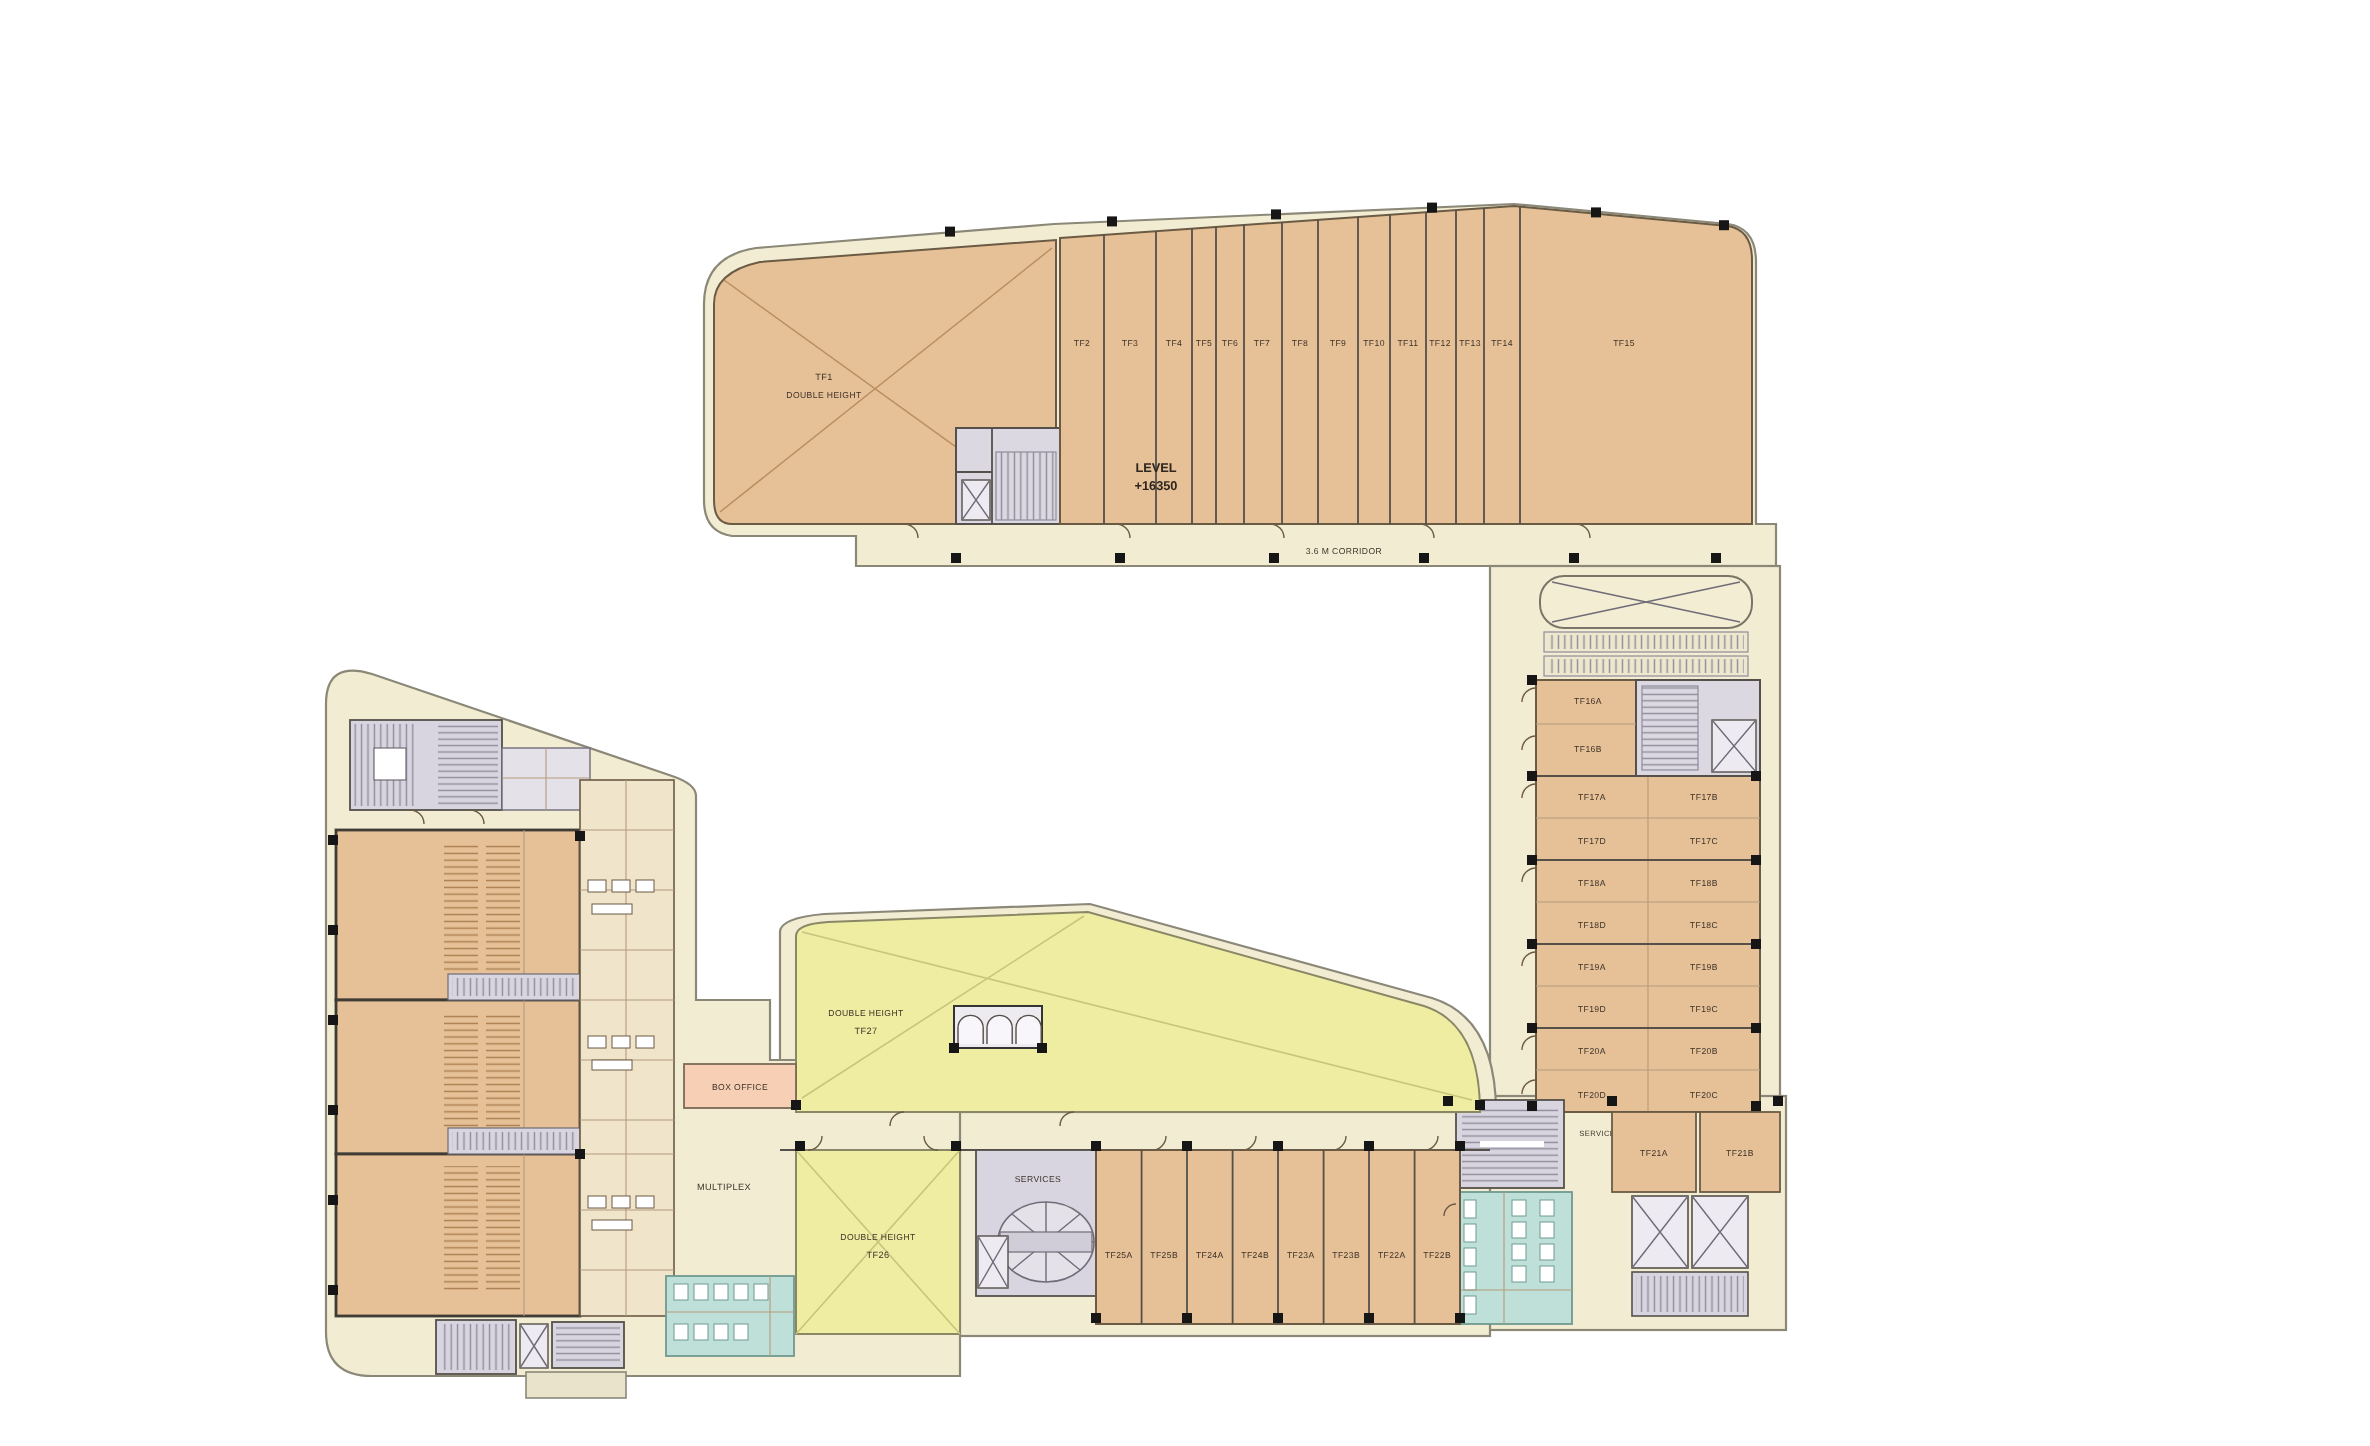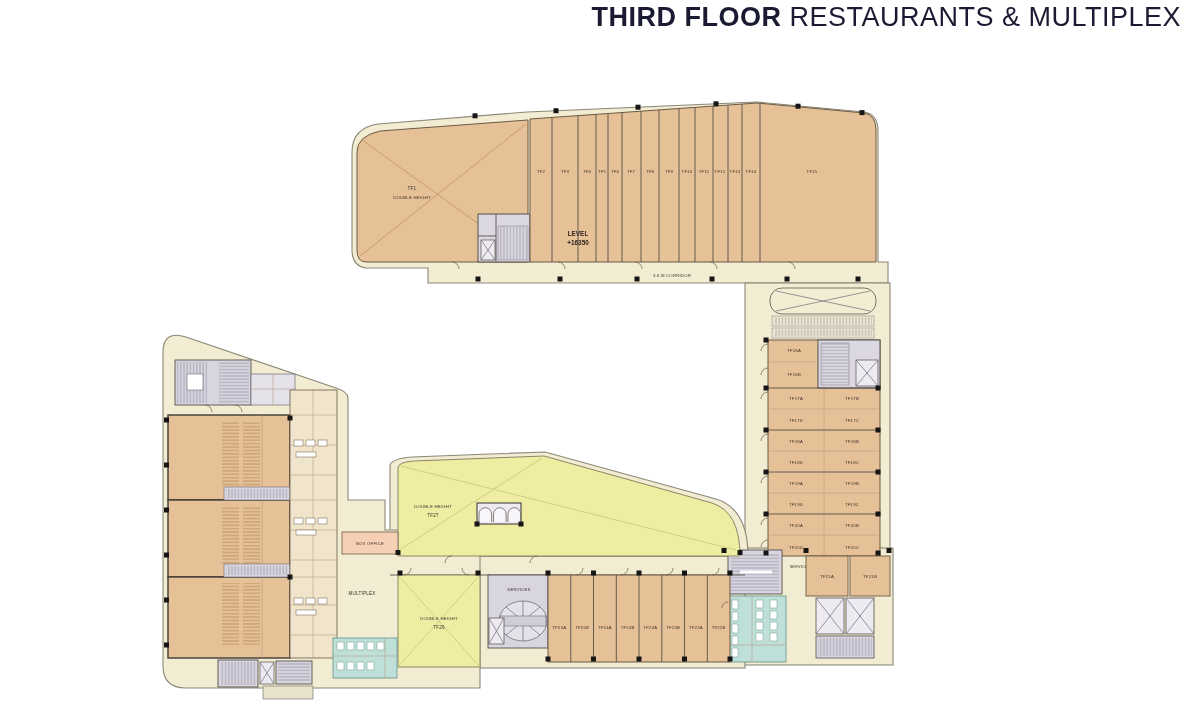--- a/index.html
+++ b/index.html
@@ -18,21 +18,20 @@
   .wall-lt{stroke:#B49B7E;stroke-width:.55;fill:none;}
   .arc{stroke:#6B5B45;stroke-width:.7;fill:none;}
   .colm{fill:#161616;}
   .xline{stroke:#6F6C78;stroke-width:.7;}
 </style>
 </head>
 <body>
 
 <div id="stage">
 
-  <div class="title"><span class="b">THIRD FLOOR</span><span class="r"> RESTAURANTS &amp; MULTIPLEX</span></div>
 
   <svg id="plan-svg" width="1185" height="723" viewBox="0 0 1185 723">
     <defs>
       <pattern id="seats" width="4" height="3.4" patternUnits="userSpaceOnUse">
         <path d="M0,1.7 H4" stroke="#A97F52" stroke-width="0.7"></path>
       </pattern>
       <pattern id="treadsV" width="3.2" height="10" patternUnits="userSpaceOnUse">
         <path d="M1.6,0 V10" stroke="#8F8C9C" stroke-width="0.7"></path>
       </pattern>
       <pattern id="treadsH" width="10" height="3.2" patternUnits="userSpaceOnUse">

